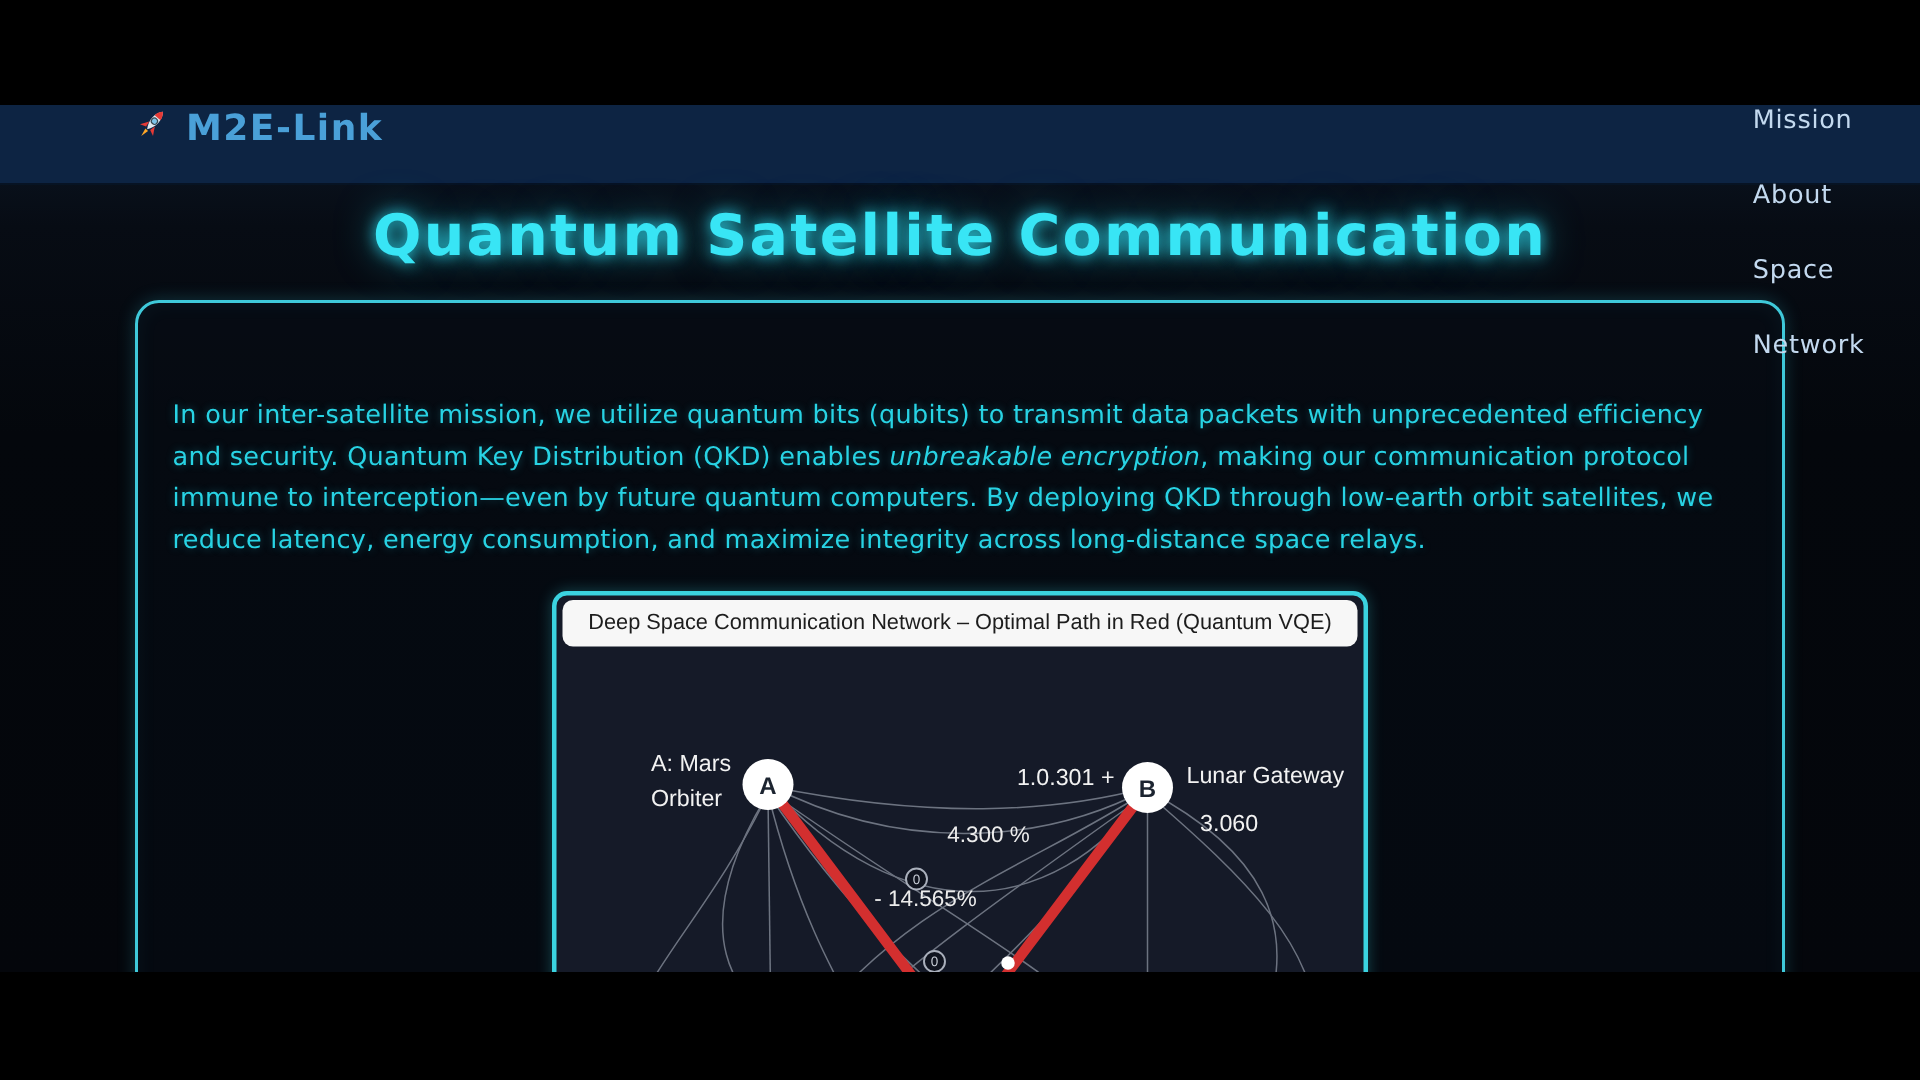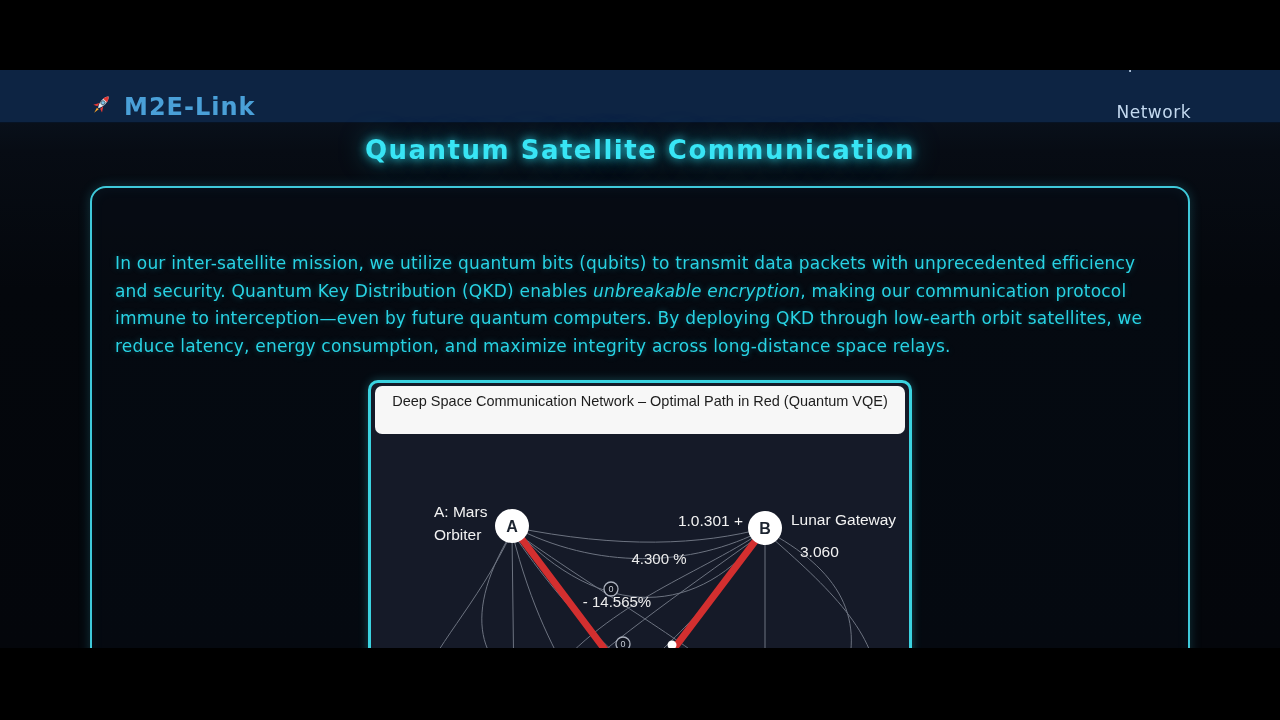--- a/index.html
+++ b/index.html
@@ -3,47 +3,47 @@
 <meta charset="utf-8">
 <style>
   * { margin:0; padding:0; box-sizing:border-box; }
   html,body { width:1280px; height:720px; background:#000; overflow:hidden;
               font-family:"DejaVu Sans", sans-serif; }
 
   .app { position:absolute; top:70px; left:0; width:1280px; height:578px; overflow:hidden;
          background:linear-gradient(180deg,#0c1726 0%,#070c14 14%,#04070c 38%,#04060b 100%); }
 
   
-  .nav { height:53px; background:#0d2443; display:flex; align-items:flex-end;
-         justify-content:space-between; padding:0 89px 0 88px;
+  .nav { height:53px; background:#0d2443; display:flex; align-items:flex-start;
+         justify-content:space-between; padding:0 37px 0 88px;
          border-bottom:1px solid rgba(0,0,0,.45); }
   .logo { display:flex; align-items:center; gap:10px; cursor:pointer; }
   .logo-text { color:#4aa0d8; font-size:24px; font-weight:bold; letter-spacing:1px; }
   .nav-links { display:flex; gap:30px;flex-direction:column; }
   .nav-link { color:#c3d9ef; font-size:17px; letter-spacing:.5px; cursor:pointer; }
 
   
-  .page-title { margin-top:12px; text-align:center; color:#38e5f5; font-size:26px;
+  .page-title { margin-top:12px; text-align:center; color:#38e5f5; font-size:38px;
                 font-weight:bold; letter-spacing:1.5px;
                 text-shadow:0 0 10px rgba(45,225,245,.9), 0 0 26px rgba(45,225,245,.55); }
 
   
   .mission-box { width:1100px; margin:21px auto 0; min-height:620px;
                  border:2px solid #3fc9da; border-radius:16px;
                  background:rgba(7,13,22,.55);
                  box-shadow:0 0 12px rgba(60,210,230,.22), inset 0 0 14px rgba(60,210,230,.06); }
   .mission-text { margin:62px 26px 0 23px; color:#28d3e4; font-size:17px; line-height:27.5px;
                   letter-spacing:.2px; text-shadow:0 0 6px rgba(40,211,228,.35); }
   .mission-text .it { font-style:italic; }
 
   
   .chart-panel { width:544px; margin:20px auto 0; border:3px solid #3bd3e0;
                  border-radius:10px; background:#151a28; overflow:hidden;
                  box-shadow:0 0 10px rgba(59,211,224,.3); }
-  .chart-title-bar { margin:3px 4px; background:#f7f7f7; border-radius:7px; height:48px;
+  .chart-title-bar { margin:3px 4px; background:#f7f7f7; border-radius:7px; height:31px;
                      line-height:31px; text-align:center; color:#1d1d1d; font-size:14.5px;
                      font-family:"Liberation Sans", sans-serif; }
   .graph-svg { display:block; }
   .graph-svg text { font-family:"Liberation Sans", sans-serif; }
 </style>
 </head>
 <body>
 
 <div class="app">
 

